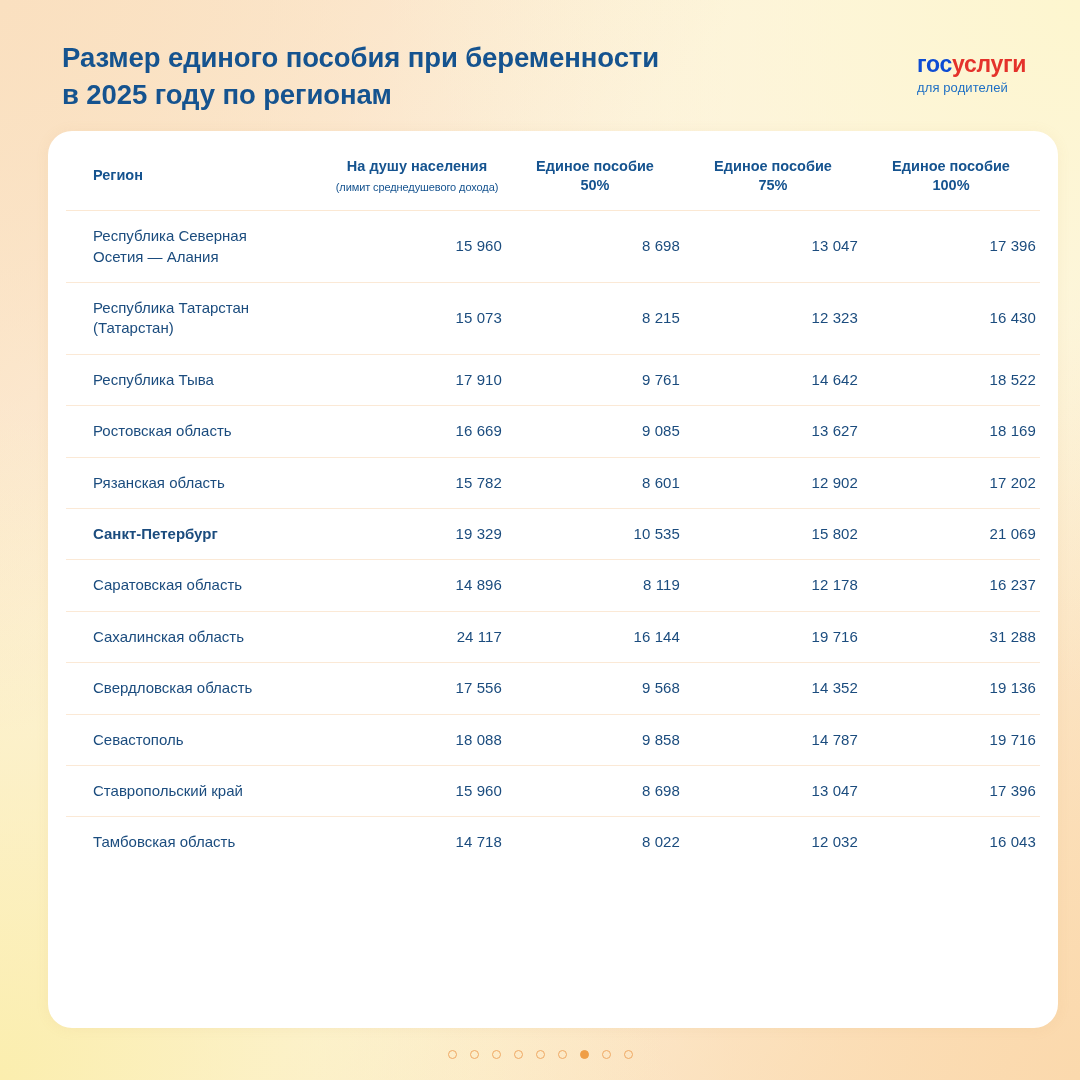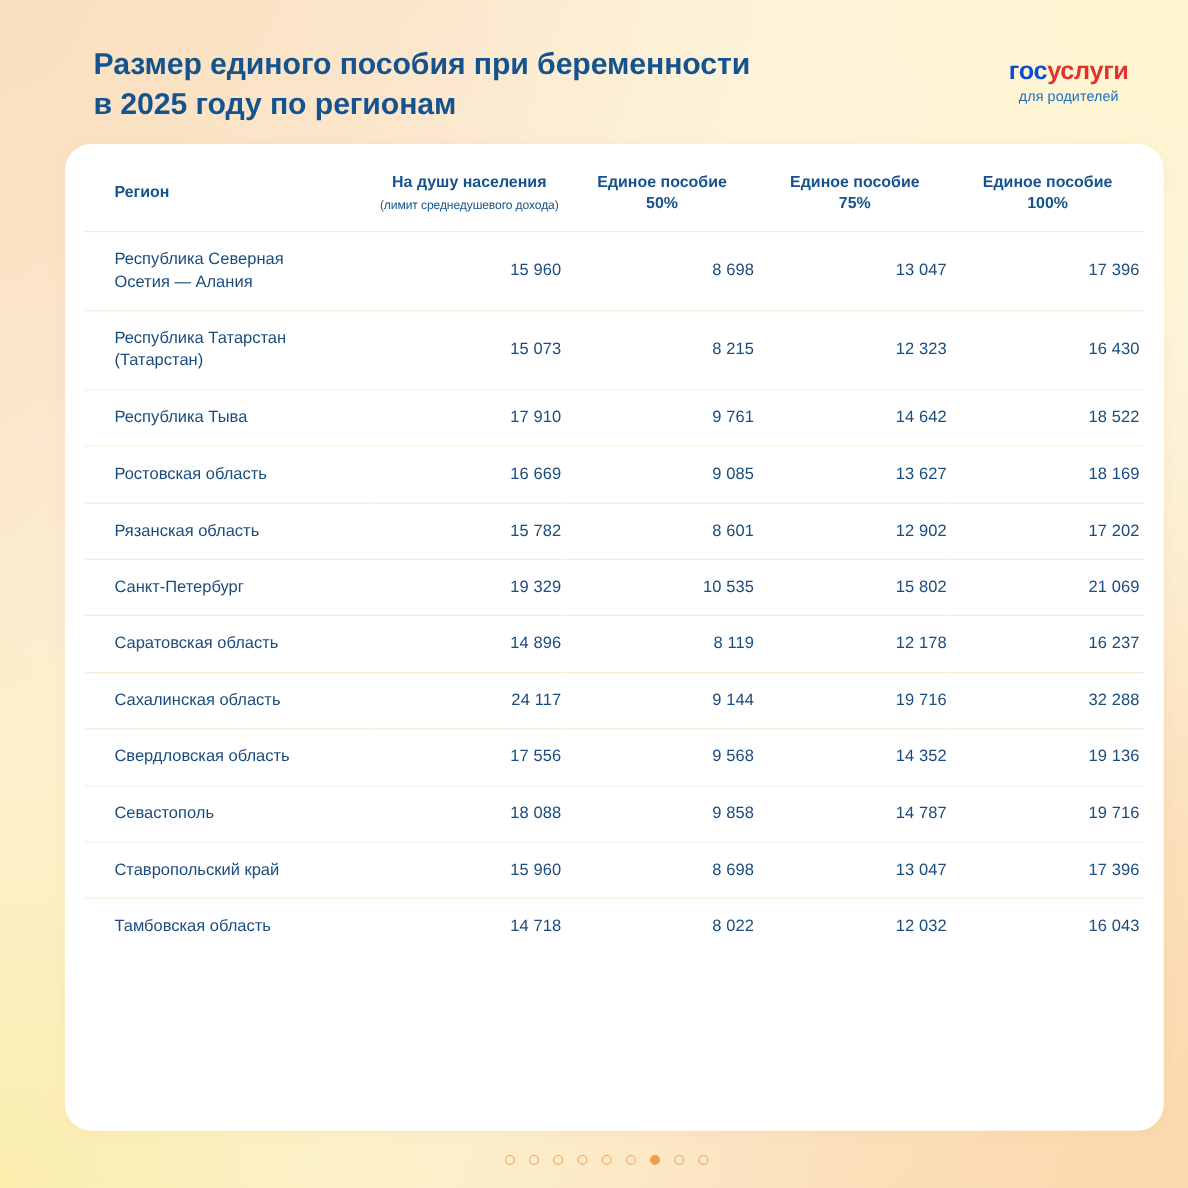--- a/index.html
+++ b/index.html
@@ -27,21 +27,20 @@
       radial-gradient(circle at 100% 100%, #fbd9ad 0%,  rgba(251,217,173,0) 50%),
       radial-gradient(circle at 0% 0%,     #fae0c0 0%,  rgba(250,224,192,0) 48%),
       linear-gradient(135deg, #fce5c8 0%, #fdf3e4 35%, #fdf5e8 62%, #fbe2bd 100%);
   }
 
   .page {
     position: absolute;
     inset: 0;
     display: flex;
     flex-direction: column;
-    padding-left: 23px;
   }
 
   
   .header {
     flex: 0 0 auto;
     padding: 40px 40px 0 62px;
     display: flex;
     align-items: flex-start;
     justify-content: space-between;
   }
@@ -50,21 +49,21 @@
     color: #15538f;
     font-size: 27.5px;
     font-weight: bold;
     line-height: 1.33;
     letter-spacing: -0.1px;
     max-width: 680px;
     white-space: pre-line;
   }
 
   .brand {
-    text-align: center;
+    text-align: left;
     padding-top: 12px;
     padding-right: 14px;
     line-height: 1.12;
   }
 
   .brand-main {
     font-size: 23px;
     font-weight: bold;
     letter-spacing: -0.3px;
     white-space: nowrap;
@@ -74,21 +73,21 @@
 
   .brand-sub {
     font-size: 13px;
     color: #1d6fc4;
     margin-top: 3px;
     letter-spacing: 0.1px;
   }
 
   
   .card {
-    margin: 18px 22px 0 36px;
+    margin: 18px 22px 0 48px;
     background: #ffffff;
     border-radius: 24px;
     flex: 1 1 auto;
     padding: 0 18px;
     box-shadow: 0 1px 14px rgba(196,150,90,0.09);
     overflow: hidden;
   }
 
   table {
     width: 100%;
@@ -251,39 +250,39 @@
             <td class="num">18 169</td>
           </tr>
           <tr>
             <td class="region" style="white-space: pre-line;">Рязанская область</td>
             <td class="num">15 782</td>
             <td class="num">8 601</td>
             <td class="num">12 902</td>
             <td class="num">17 202</td>
           </tr>
           <tr>
-            <td class="region" style="white-space: pre-line;">Санкт-Петербург</td>
+            <td class="region" style="white-space: pre-line; font-weight: bold;">Санкт-Петербург</td>
             <td class="num">19 329</td>
             <td class="num">10 535</td>
             <td class="num">15 802</td>
             <td class="num">21 069</td>
           </tr>
           <tr>
             <td class="region" style="white-space: pre-line;">Саратовская область</td>
             <td class="num">14 896</td>
             <td class="num">8 119</td>
             <td class="num">12 178</td>
             <td class="num">16 237</td>
           </tr>
           <tr>
             <td class="region" style="white-space: pre-line;">Сахалинская область</td>
             <td class="num">24 117</td>
-            <td class="num">9 144</td>
+            <td class="num">16 144</td>
             <td class="num">19 716</td>
-            <td class="num">32 288</td>
+            <td class="num">31 288</td>
           </tr>
           <tr>
             <td class="region" style="white-space: pre-line;">Свердловская область</td>
             <td class="num">17 556</td>
             <td class="num">9 568</td>
             <td class="num">14 352</td>
             <td class="num">19 136</td>
           </tr>
           <tr>
             <td class="region" style="white-space: pre-line;">Севастополь</td>

